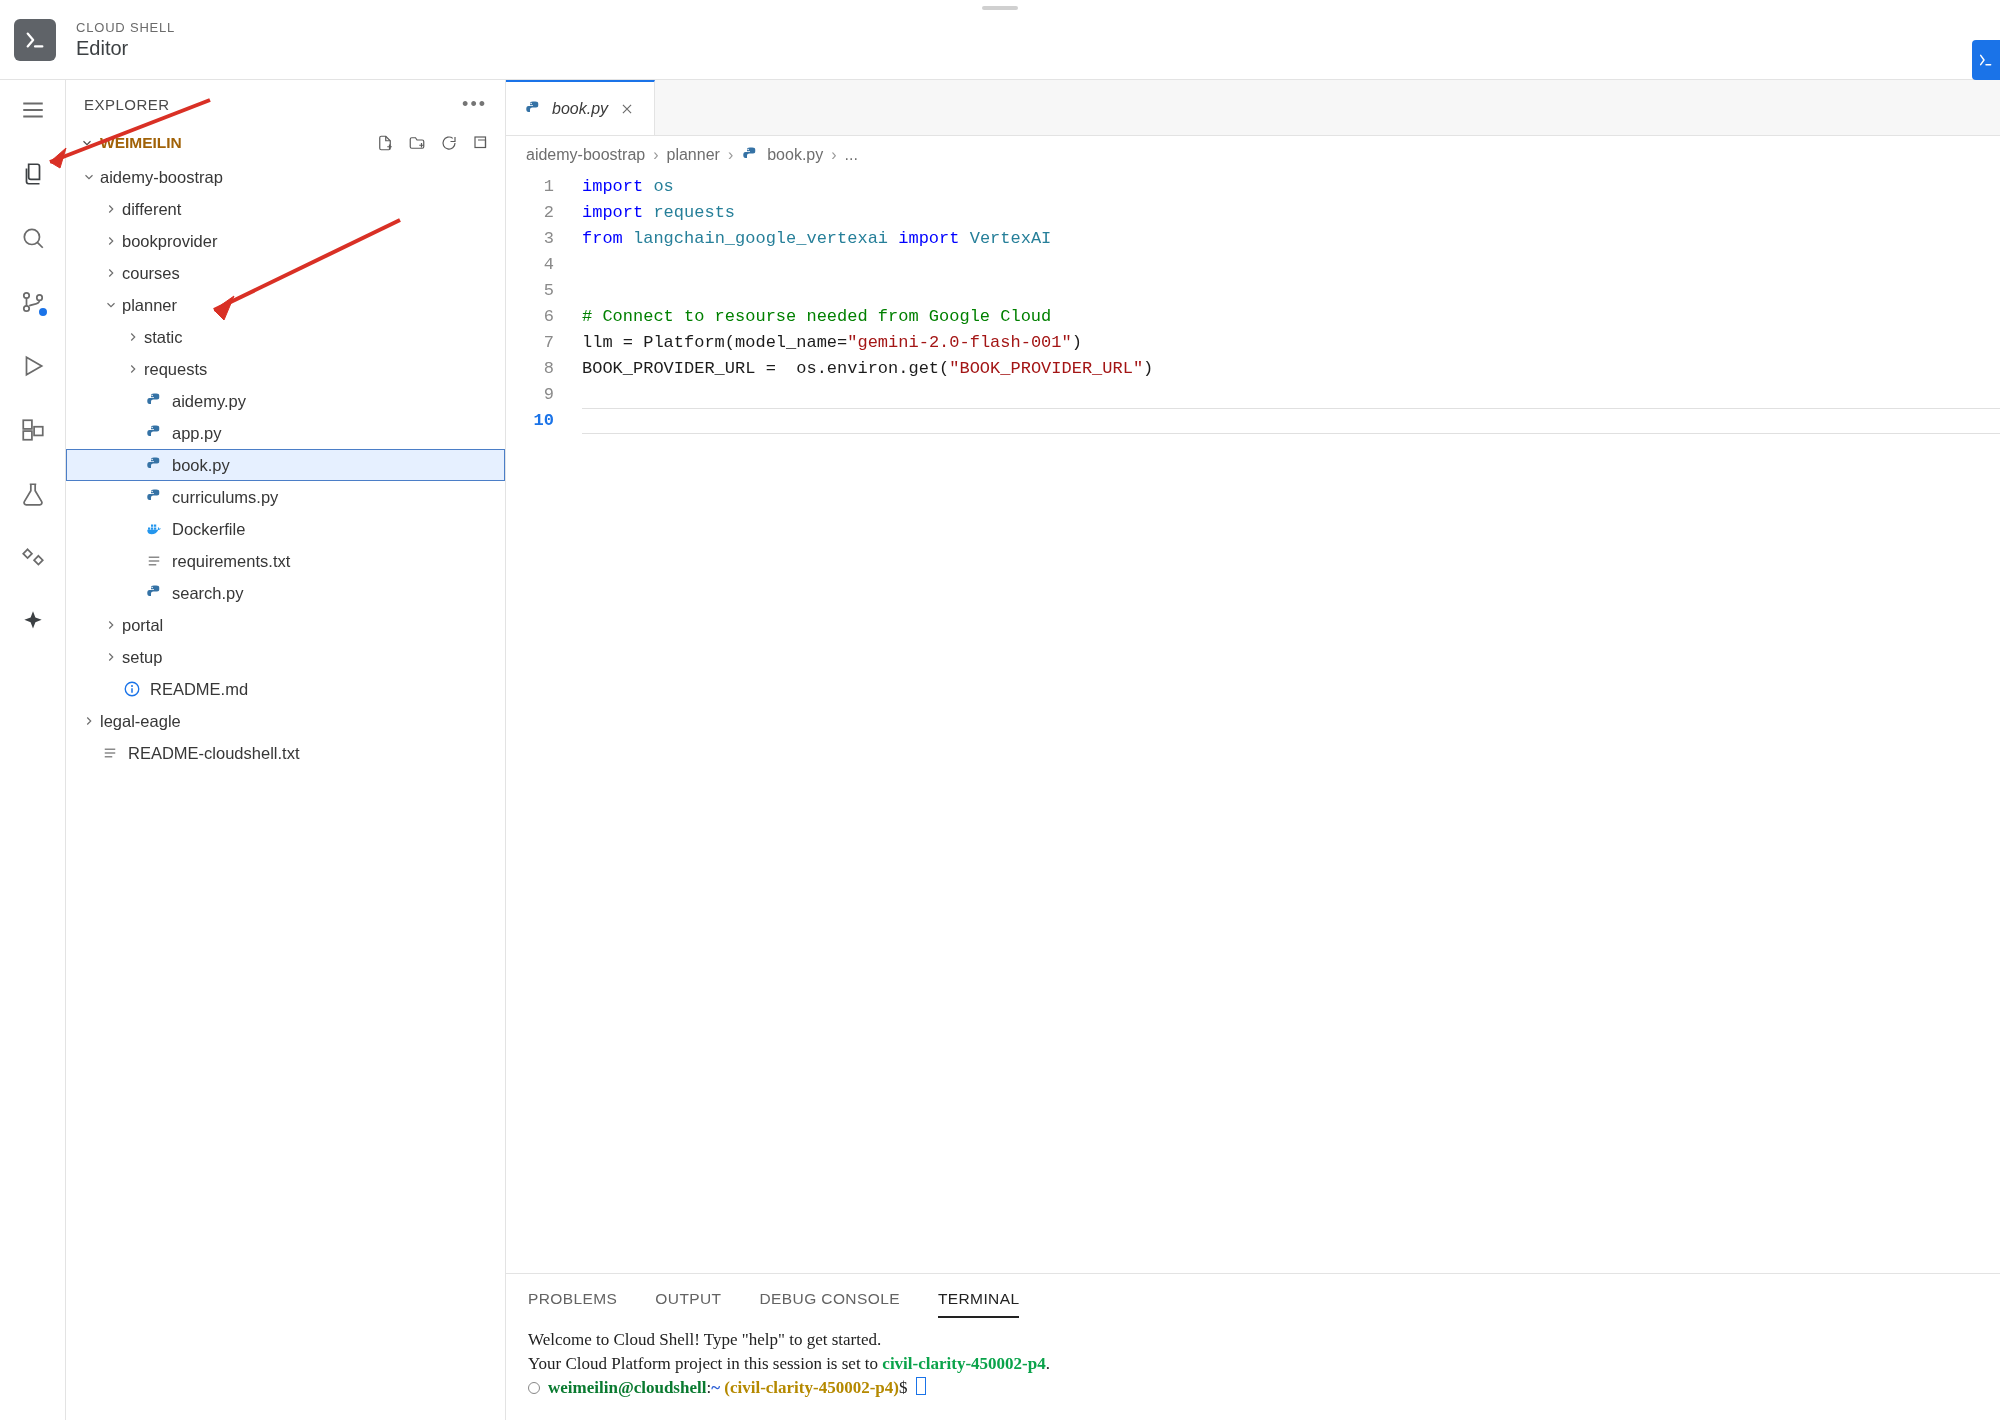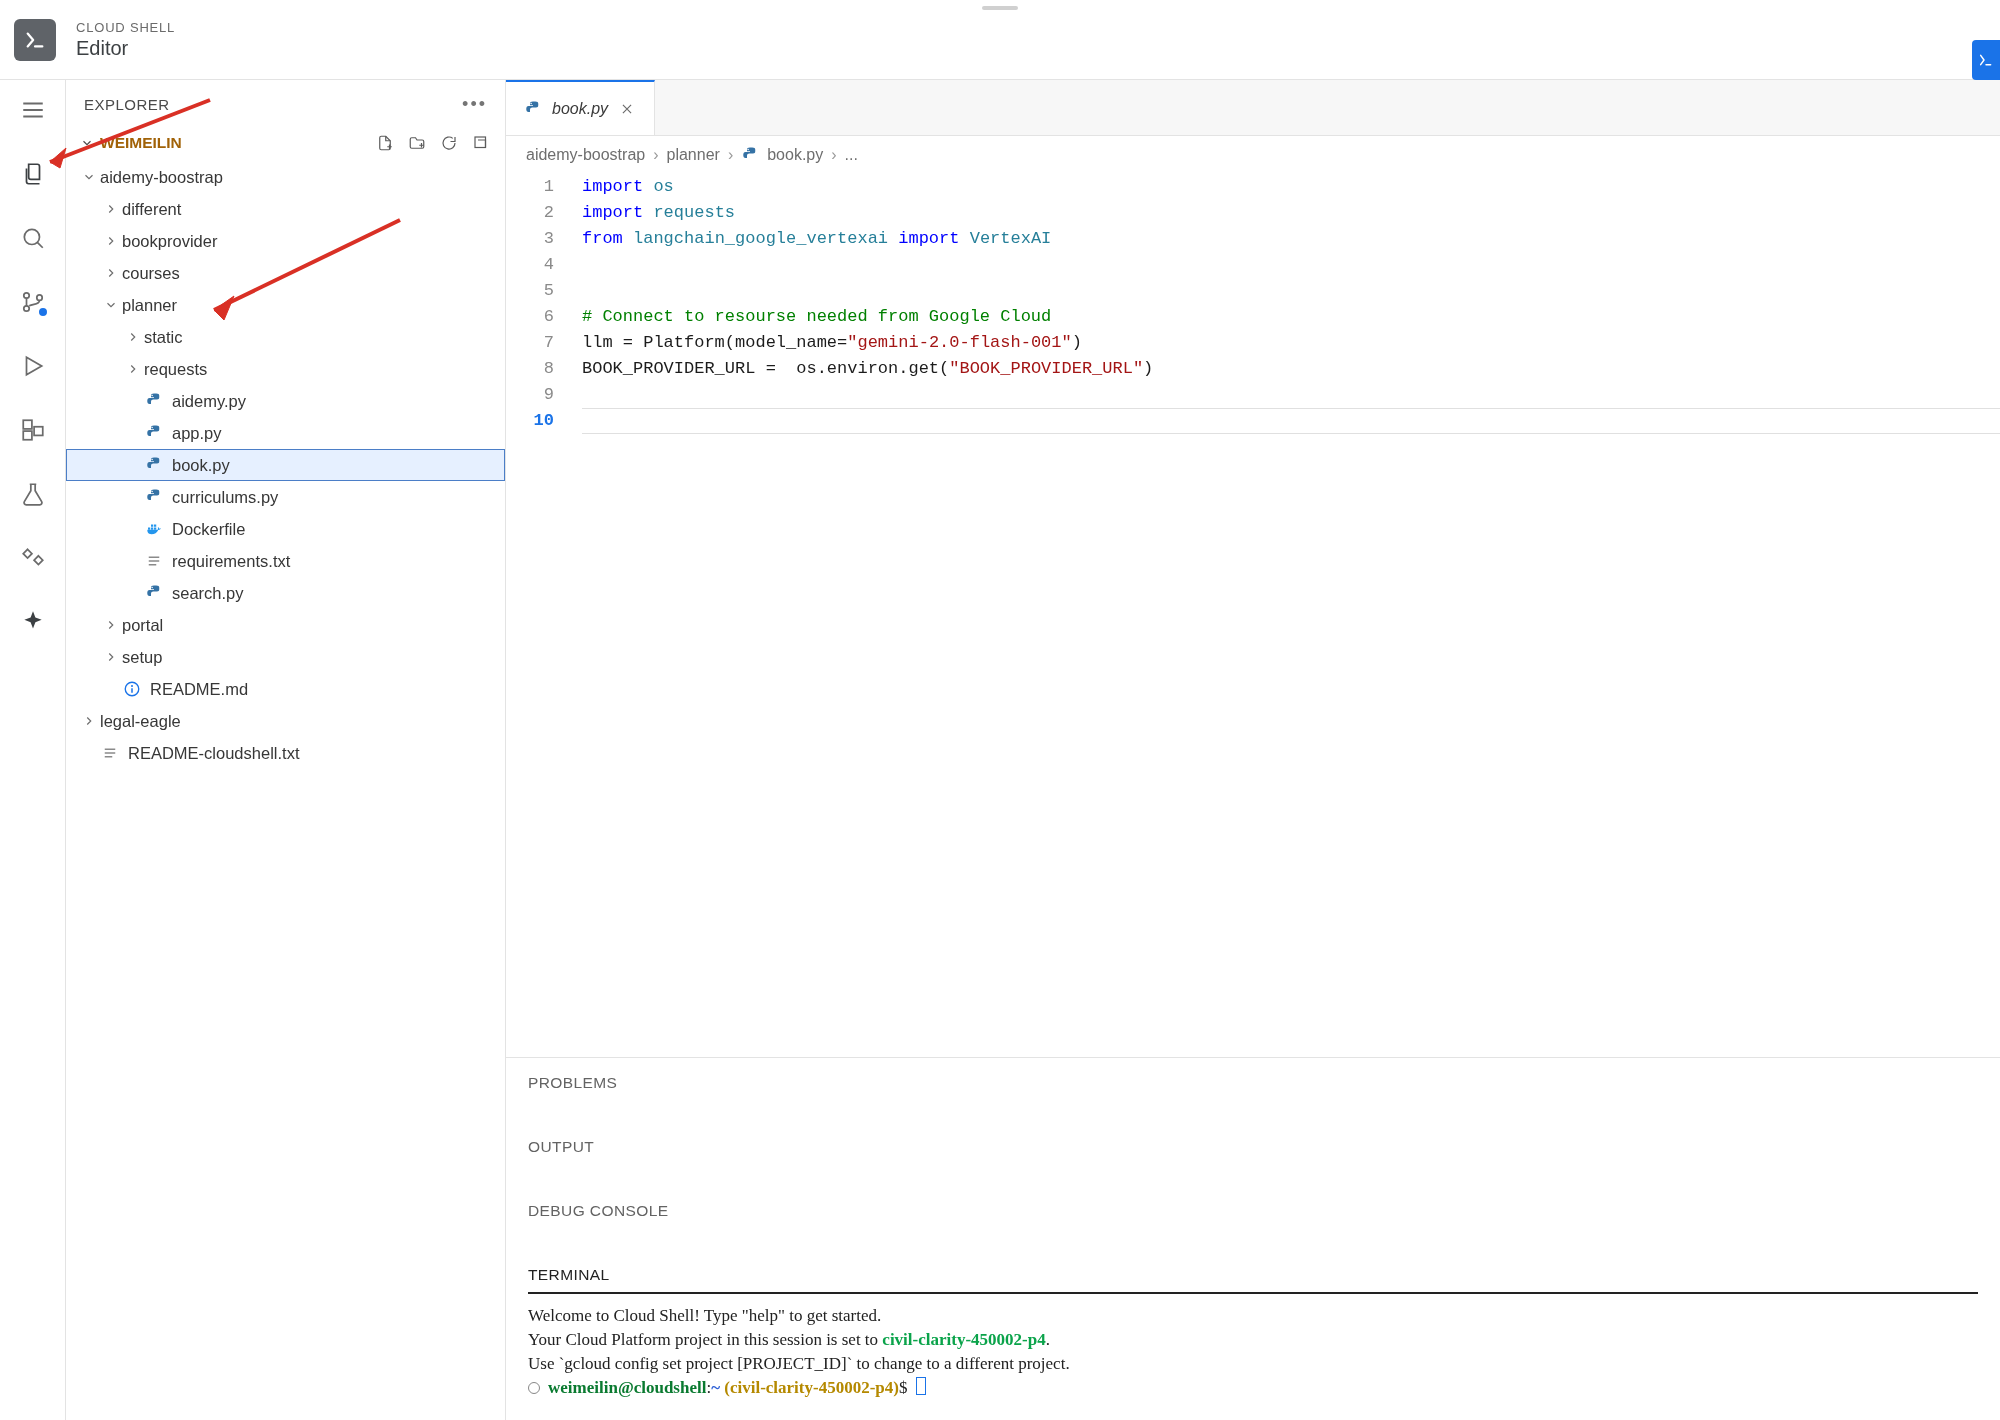--- a/index.html
+++ b/index.html
@@ -116,21 +116,21 @@
   .codeline{ white-space:pre; color:#1c1c1c;}
   .codeline.current{ box-shadow:0 -1px 0 #e0e0e0 inset, 0 1px 0 #e0e0e0 inset;}
   .kw{ color:var(--py-kw);}
   .mod{ color:var(--py-mod);}
   .str{ color:var(--py-str);}
   .cm{ color:var(--py-comment);}
   .op{ color:#1c1c1c;}
 
   
   .panel{ margin-top:auto; border-top:1px solid var(--border); }
-  .panel-tabs{ display:flex; gap:38px; padding:16px 22px 8px; font-size:15.5px; letter-spacing:.4px; color:#636363;flex-direction:column;}
+  .panel-tabs{ display:flex; gap:38px; padding:16px 22px 8px; font-size:15.5px; letter-spacing:.4px; color:#636363;}
   .panel-tabs .pt{ cursor:pointer; padding-bottom:8px;}
   .panel-tabs .pt.active{ color:#222; border-bottom:2px solid #222;}
   .terminal{
     font-family: Liberation Serif, serif; font-size:17px; line-height:24px;
     padding:2px 16px 20px 22px; color:#222;
   }
   .terminal .green{ color:#0aa34a; font-weight:700;}
   .terminal .bold{ font-weight:700;}
   .terminal .cursor{ display:inline-block; width:10px; height:18px; border:1.5px solid #1a73e8; margin-left:4px; vertical-align:-2px;}
   .terminal .ring{ display:inline-block; width:12px; height:12px; border:1.5px solid #888; border-radius:50%; margin-right:8px; vertical-align:-1px;}
@@ -530,21 +530,20 @@
         <div class="pt">PROBLEMS</div>
         <div class="pt">OUTPUT</div>
         <div class="pt">DEBUG CONSOLE</div>
         <div class="pt active">TERMINAL</div>
       </div>
       <div class="terminal">
         <div>Welcome to Cloud Shell! Type "help" to get started.</div>
         <div>
           <span>Your Cloud Platform project in this session is set to </span><span class="green">civil-clarity-450002-p4</span><span>.</span>
         </div>
-        <div>Use `gcloud config set project [PROJECT_ID]` to change to a different project.</div>
         <div>
           <span class="ring"></span><span class="bold" style="color:#0a7a30">weimeilin@cloudshell</span><span>:</span><span class="bold" style="color:#2c5fd6">~</span> <span class="bold" style="color:#b58900">(civil-clarity-450002-p4)</span><span>$</span> <span class="cursor"></span>
         </div>
       </div>
     </div>
   </div>
 </div>
 
 <div class="ann" style="left:30px; top:100px;">
   <svg width="190" height="80">

